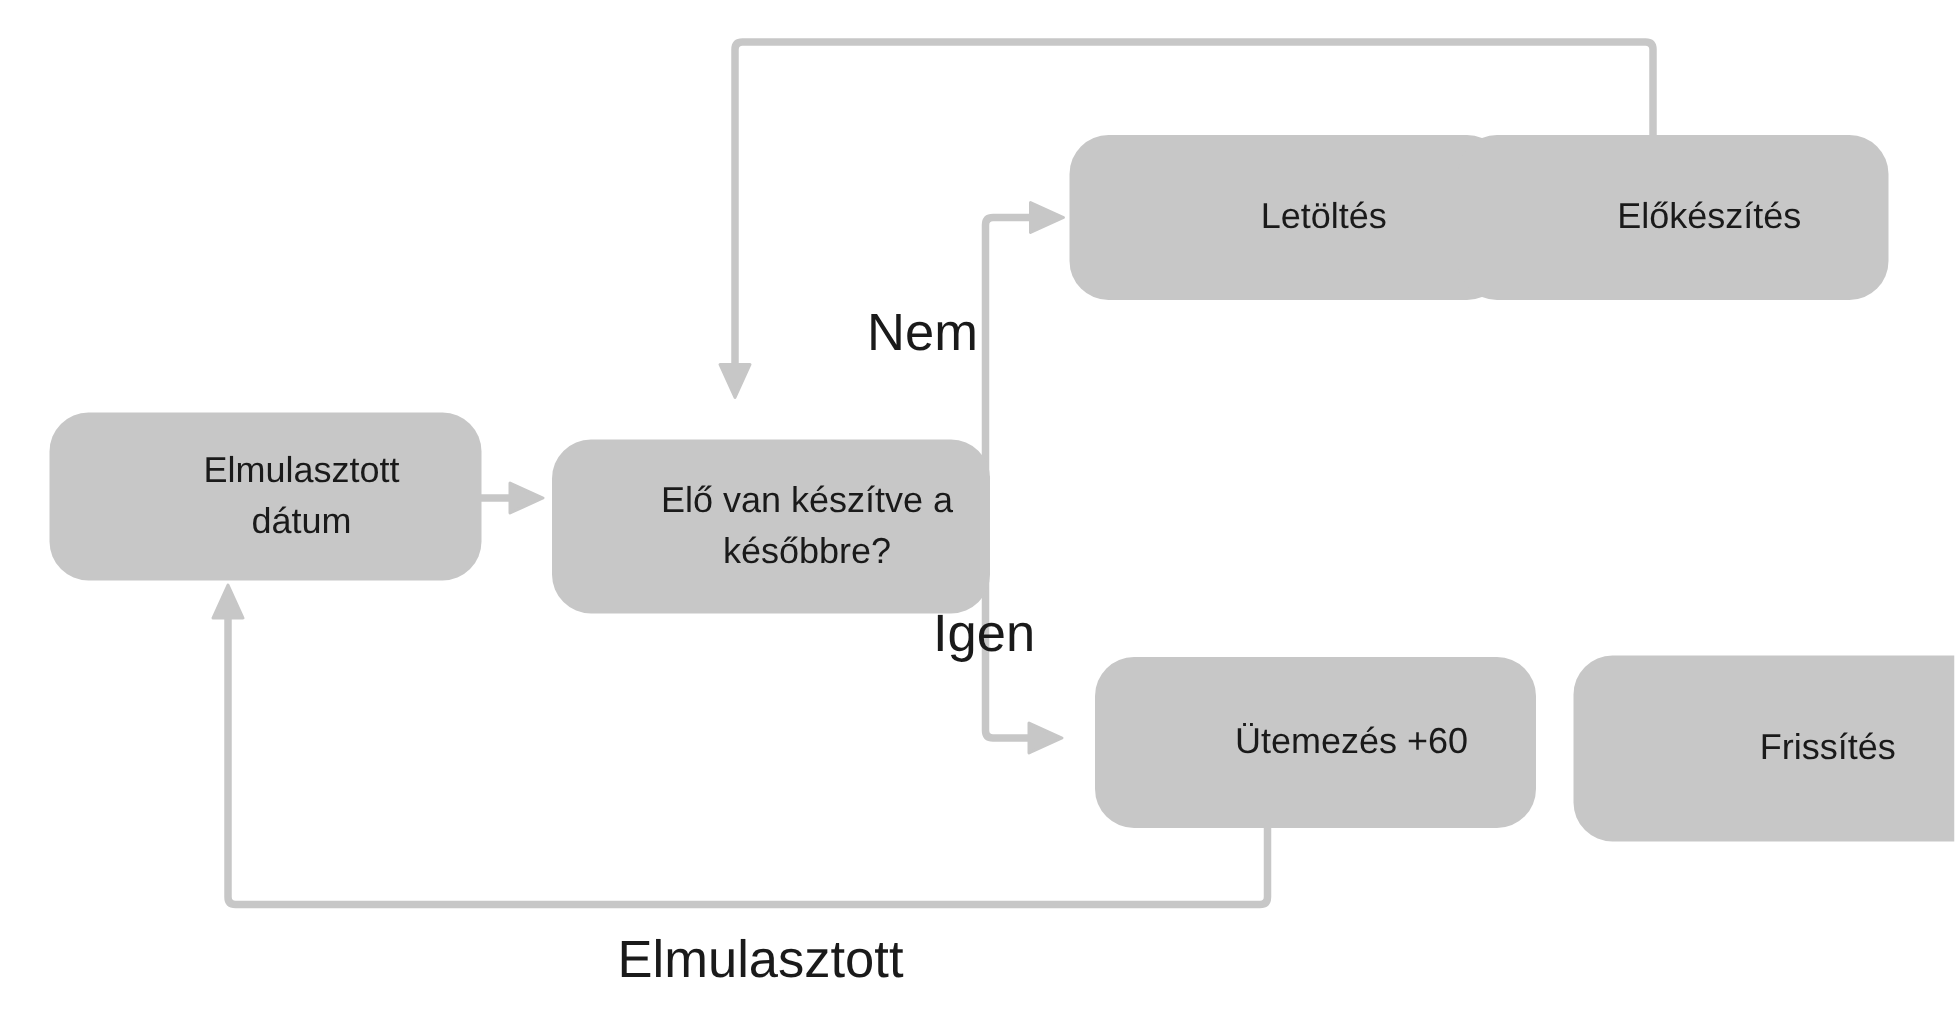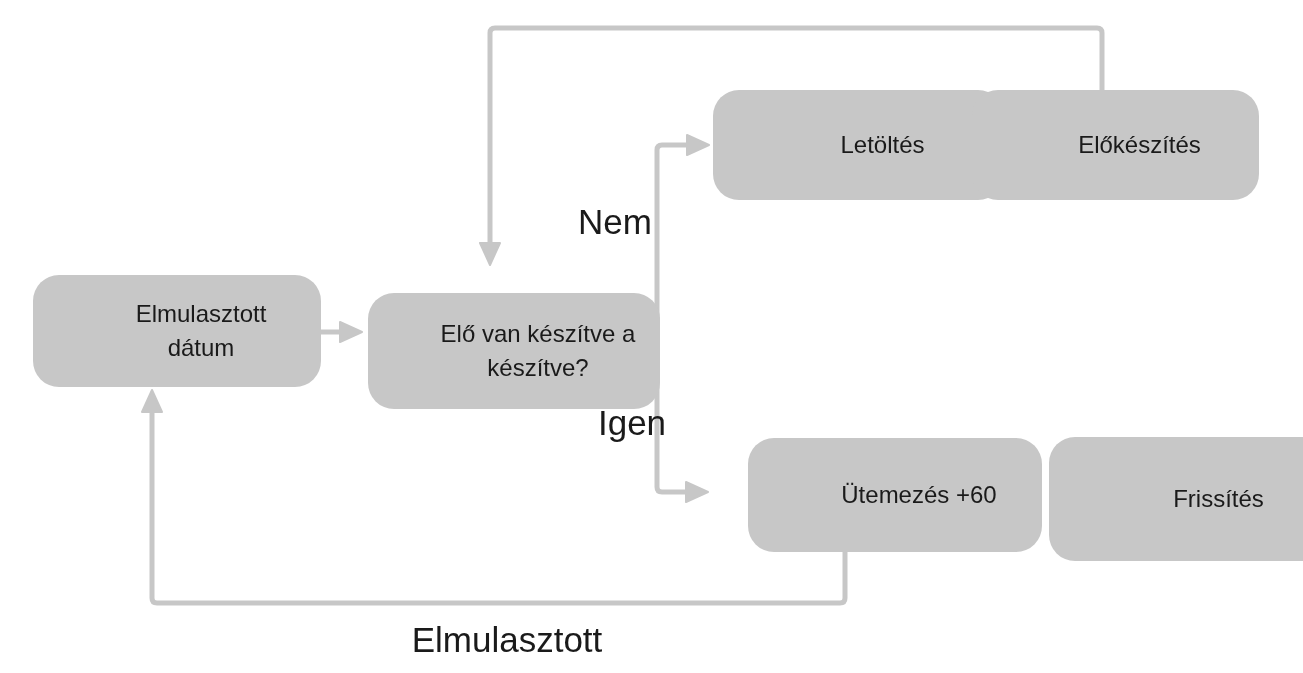--- a/index.html
+++ b/index.html
@@ -69,38 +69,38 @@
     <path class="conn" d="M845,552 L845,598 Q845,603 840,603 L157,603 Q152,603 152,598 L152,394" marker-end="url(#arrow)"></path>
   </svg>
 
   <div class="node" style="left:33px;top:275px;width:240px;height:112px;">
     <div>Elmulasztott</div>
     <div>dátum</div>
   </div>
 
   <div class="node" style="left:368px;top:271px;width:244px;height:116px;margin-top:22px;">
     <div>Elő van készítve a</div>
-    <div>készítve?</div>
+    <div>későbbre?</div>
   </div>
 
   <div class="node" style="left:713px;top:90px;width:243px;height:110px;">
     <div>Letöltés</div>
   </div>
 
   <div class="node" style="left:972px;top:90px;width:239px;height:110px;">
     <div>Előkészítés</div>
   </div>
 
-  <div class="node" style="left:748px;top:438px;width:246px;height:114px;">
+  <div class="node" style="left:730px;top:438px;width:246px;height:114px;">
     <div>Ütemezés +60</div>
   </div>
 
   <div class="node" style="left:1049px;top:437px;width:243px;height:124px;">
     <div>Frissítés</div>
   </div>
 
   <div class="edge-label" style="left:615px;top:222px;">Nem</div>
 
-  <div class="edge-label" style="left:632px;top:423px;">Igen</div>
+  <div class="edge-label" style="left:656px;top:423px;">Igen</div>
 
   <div class="edge-label" style="left:507px;top:640px;">Elmulasztott</div>
 
 </div>
 
 </body></html>

